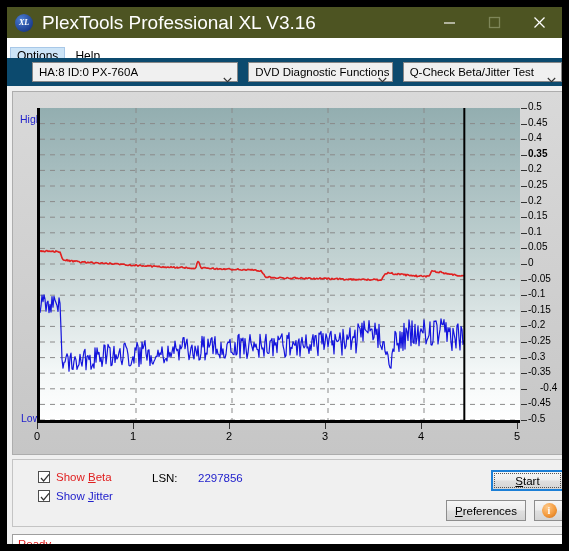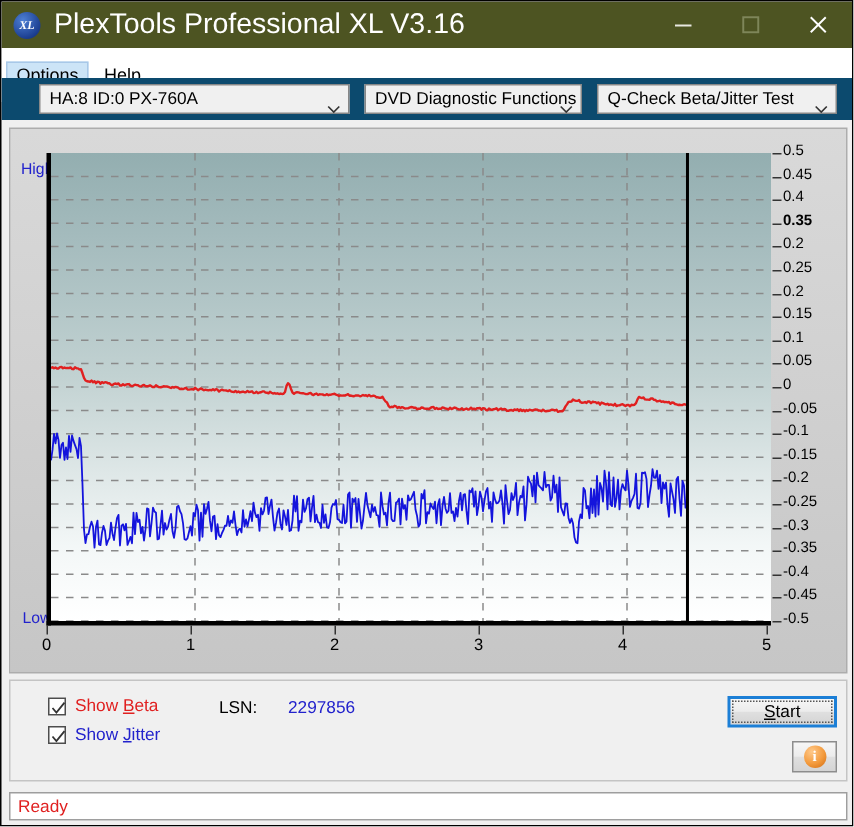--- a/index.html
+++ b/index.html
@@ -6,21 +6,21 @@
     margin: 0; padding: 0;
     width: 569px; height: 551px;
     overflow: hidden;
     font-family: "Liberation Sans", sans-serif;
     background: #ffffff;
   }
   #app {
     position: relative;
     width: 569px; height: 551px;
     background: #f0f0f0;
-    border: 1px solid #000000;
+    border: 7px solid #000000;
     box-sizing: border-box;
     overflow: hidden;
   }
 
   
   .titlebar {
     position: absolute; left: 0; top: 0;
     width: 100%; height: 31px;
     background: #4d5422;
     display: flex; align-items: center;
@@ -354,21 +354,21 @@
         <div class="ytick" style="top: 211.8px;">-0.15</div>
         <div style="position: absolute; width: 6px; height: 1px; background: rgb(51, 51, 51); left: 508px; top: 218.8px;"></div>
         <div class="ytick" style="top: 227.4px;">-0.2</div>
         <div style="position: absolute; width: 6px; height: 1px; background: rgb(51, 51, 51); left: 508px; top: 234.4px;"></div>
         <div class="ytick" style="top: 243px;">-0.25</div>
         <div style="position: absolute; width: 6px; height: 1px; background: rgb(51, 51, 51); left: 508px; top: 250px;"></div>
         <div class="ytick" style="top: 258.6px;">-0.3</div>
         <div style="position: absolute; width: 6px; height: 1px; background: rgb(51, 51, 51); left: 508px; top: 265.6px;"></div>
         <div class="ytick" style="top: 274.2px;">-0.35</div>
         <div style="position: absolute; width: 6px; height: 1px; background: rgb(51, 51, 51); left: 508px; top: 281.2px;"></div>
-        <div class="ytick" style="top: 289.8px;">-0.4</div>
+        <div class="ytick" style="top: 289.8px; margin-left: 12px;">-0.4</div>
         <div style="position: absolute; width: 6px; height: 1px; background: rgb(51, 51, 51); left: 508px; top: 296.8px;"></div>
         <div class="ytick" style="top: 305.4px;">-0.45</div>
         <div style="position: absolute; width: 6px; height: 1px; background: rgb(51, 51, 51); left: 508px; top: 312.4px;"></div>
         <div class="ytick" style="top: 321px;">-0.5</div>
         <div style="position: absolute; width: 6px; height: 1px; background: rgb(51, 51, 51); left: 508px; top: 328px;"></div>
       </div>
     <div id="xticks">
         <div class="xtick" style="left: 24px;">0</div>
         <div style="position: absolute; width: 1px; height: 6px; background: rgb(51, 51, 51); left: 24px; top: 331px;"></div>
         <div class="xtick" style="left: 120px;">1</div>
@@ -402,20 +402,23 @@
       <span class="chk-label jitter"><span>Show </span><u>J</u><span>itter</span></span>
     </div>
 
     <div class="lsn-label">LSN:</div>
     <div class="lsn-value">2297856</div>
 
     <div class="btn" id="btn-start">
       <span><u>S</u><span>tart</span></span>
       <span class="focus-ring"></span>
     </div>
+    <div class="btn" id="btn-prefs">
+      <span><u>P</u><span>references</span></span>
+    </div>
     <div class="btn" id="btn-info">
       <span class="info-dot">i</span>
     </div>
   </div>
 
   <div class="statusbar">
     <span class="st-text">Ready</span>
   </div>
 
 </div>

